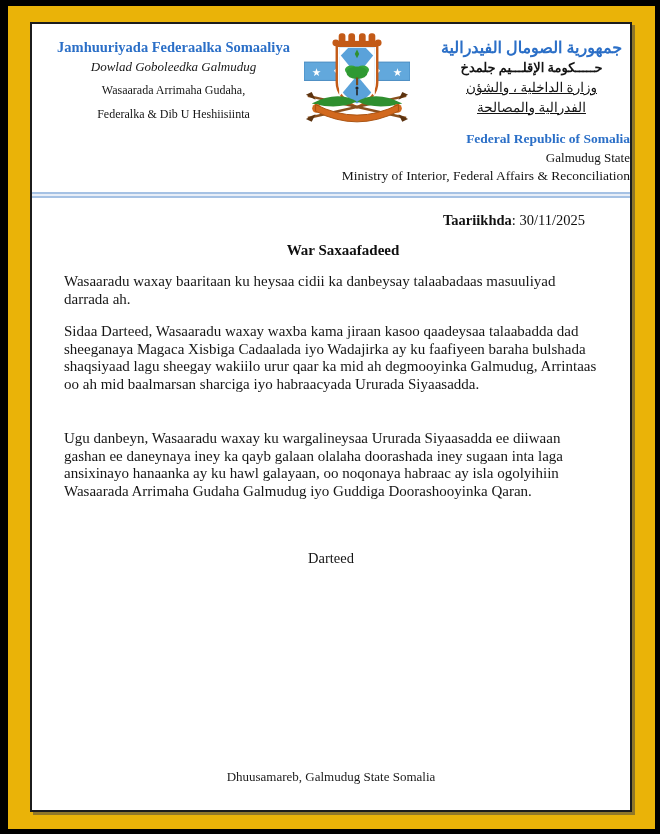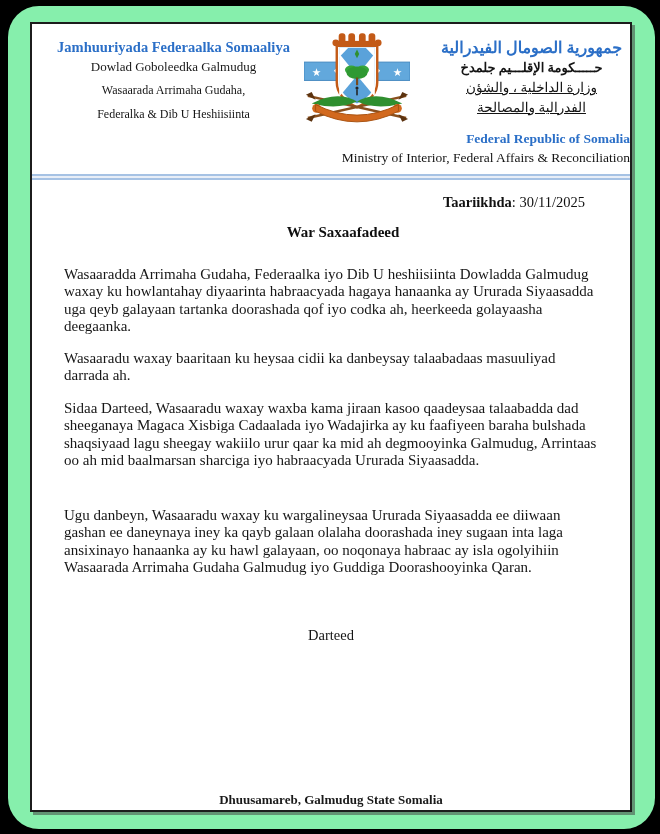--- a/index.html
+++ b/index.html
@@ -3,34 +3,33 @@
 <meta charset="utf-8">
 <title>Scanned Press Release</title>
 <style>
   html,body{margin:0;padding:0;}
   body{
     width:660px;height:834px;position:relative;background:#000;
     font-family:"Liberation Serif","DejaVu Serif",serif;overflow:hidden;
   }
   .page{
     position:absolute;top:6px;left:8px;right:5px;bottom:5px;
-    background:#86efac;
-    border-radius:31px;
+    background:#eab308;
   }
   .frame{
     position:absolute;top:16px;left:22px;right:23px;bottom:17px;
     border:2px solid #1c1c1c;
     box-shadow:3px 3px 0 rgba(70,70,70,.55);
     background:#fff;
   }
   
   .letterhead{display:flex;align-items:flex-start;}
   .h-left{width:255px;text-align:center;padding:14px 0 0 14px;line-height:1.32;}
   .h-left .l1{font-weight:bold;color:var(--accent,#2b6fc7);font-size:14.5px;}
-  .h-left .l2{font-size:13px;color:#171717;margin-top:1px;}
+  .h-left .l2{font-size:13px;color:#171717;margin-top:1px;font-style:italic;}
   .h-left .l3,.h-left .l4{font-size:12px;color:#141414;margin-top:8px;}
   .h-center{width:112px;text-align:center;}
   .h-center svg{display:block;margin:3px auto 0 auto;}
   .h-right{flex:1;text-align:center;padding:12px 6px 0 26px;line-height:1.45;direction:rtl;}
   .h-right .l1{font-weight:bold;color:var(--accent,#2b6fc7);font-size:16px;}
   .h-right .l2{font-size:13px;font-weight:bold;color:#141414;text-align:center;}
   .h-right .l3,.h-right .l4{font-size:13.5px;color:#141414;text-decoration:underline;}
   .center-block{text-align:right;margin-top:2px;line-height:1.25;}
   .center-block .c1{font-weight:bold;color:var(--accent,#2b6fc7);font-size:13.5px;}
   .center-block .c2{font-size:13px;color:#141414;margin-top:2px;}
@@ -47,22 +46,22 @@
   .para{
     margin:0;padding:0 28px 0 32px;font-size:15px;line-height:17.5px;
     color:#161616;text-align:left;
   }
   .p1{margin-top:25px;}
   .p2{margin-top:15px;}
   .p3{margin-top:14px;}
   .p4{margin-top:37px;}
   .closing{margin-top:50px;text-align:center;font-size:14.5px;color:#141414;}
   .footer-line{
-    position:absolute;left:0;right:0;bottom:2px;text-align:center;
-    font-size:13px;color:#1a1a1a;font-weight:bold;
+    position:absolute;left:0;right:0;bottom:25px;text-align:center;
+    font-size:13px;color:#1a1a1a;
   }
 </style>
 </head>
 <body>
 
 <div class="page">
   <div class="frame">
 
     <div class="letterhead">
       <div class="h-left">
@@ -124,32 +123,32 @@
       <div class="h-right" dir="rtl">
         <div class="l1">جمهورية الصومال الفيدرالية</div>
         <div class="l2">حـــــكومة الإقلـــيم جلمدخ</div>
         <div class="l3">وزارة الداخلية ، والشؤن</div>
         <div class="l4">الفدرالية والمصالحة</div>
       </div>
     </div>
 
     <div class="center-block">
       <div class="c1">Federal Republic of Somalia</div>
+      <div class="c2">Galmudug State</div>
       <div class="c3">Ministry of Interior, Federal Affairs &amp; Reconciliation</div>
     </div>
 
     <div class="divider"></div>
 
     <div class="date-line">
       <span class="bold">Taariikhda</span><span>: 30/11/2025</span>
     </div>
 
     <div class="doc-title">War Saxaafadeed</div>
 
-    <p class="para p1">Wasaaradda Arrimaha Gudaha, Federaalka iyo Dib U heshiisiinta Dowladda Galmudug waxay ku howlantahay diyaarinta habraacyada hagaya hanaanka ay Ururada Siyaasadda uga qeyb galayaan tartanka doorashada qof iyo codka ah, heerkeeda golayaasha deegaanka.</p>
     <p class="para p3">Wasaaradu waxay baaritaan ku heysaa cidii ka danbeysay talaabadaas masuuliyad darrada ah.</p>
     <p class="para p2">Sidaa Darteed, Wasaaradu waxay waxba kama jiraan kasoo qaadeysaa talaabadda dad sheeganaya Magaca Xisbiga Cadaalada iyo Wadajirka ay ku faafiyeen baraha bulshada shaqsiyaad lagu sheegay wakiilo urur qaar ka mid ah degmooyinka Galmudug, Arrintaas oo ah mid baalmarsan sharciga iyo habraacyada Ururada Siyaasadda.</p>
     <p class="para p4">Ugu danbeyn, Wasaaradu waxay ku wargalineysaa Ururada Siyaasadda ee diiwaan gashan ee daneynaya iney ka qayb galaan olalaha doorashada iney sugaan inta laga ansixinayo hanaanka ay ku hawl galayaan, oo noqonaya habraac ay isla ogolyihiin Wasaarada Arrimaha Gudaha Galmudug iyo Guddiga Doorashooyinka Qaran.</p>
 
     <div class="closing">Darteed</div>
 
     <div class="footer-line">Dhuusamareb, Galmudug State Somalia</div>
   </div>
 </div>
 

